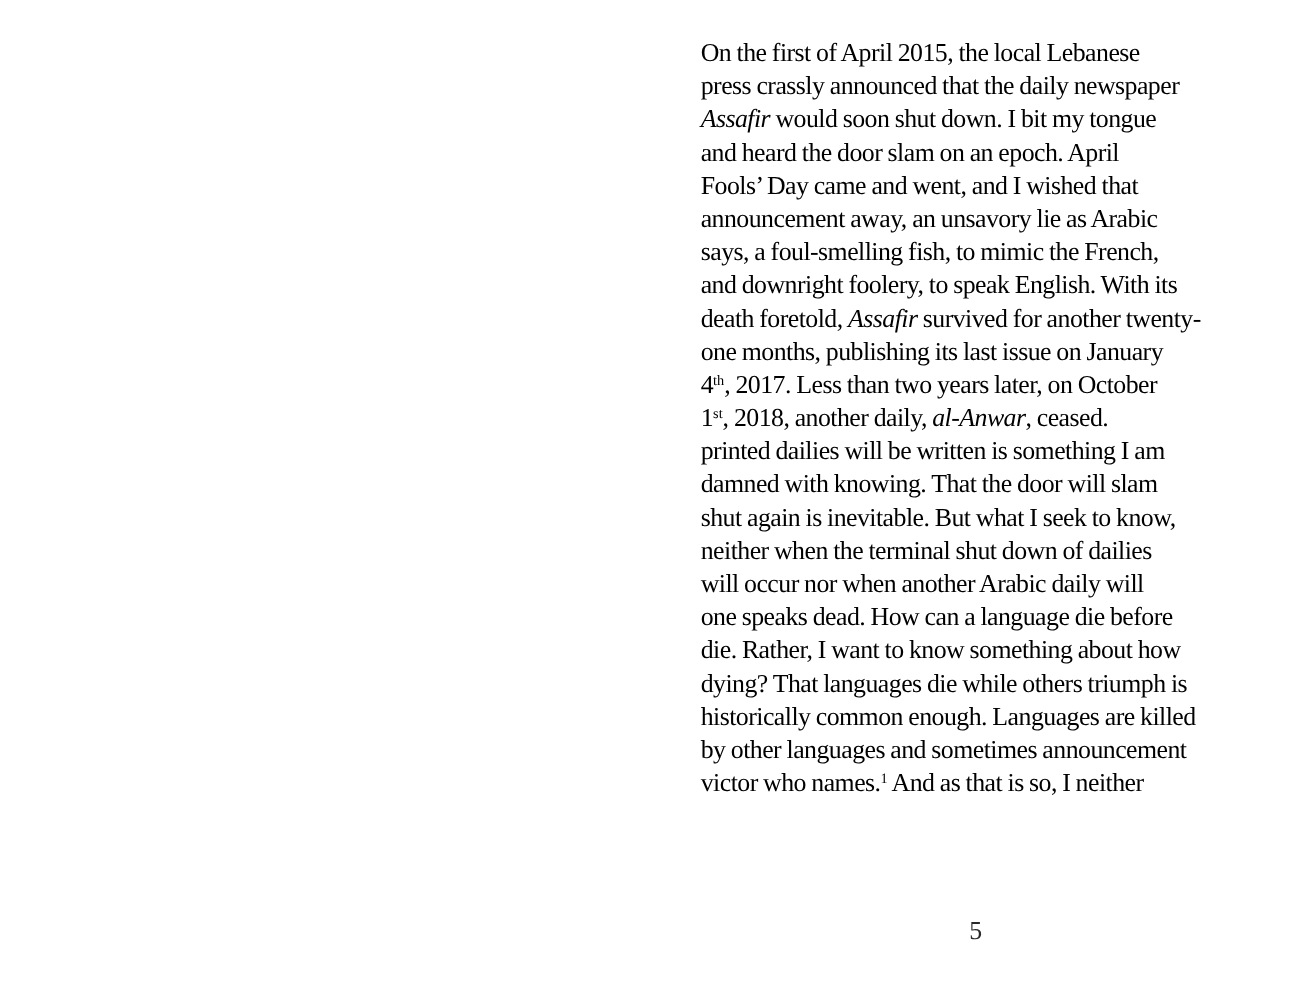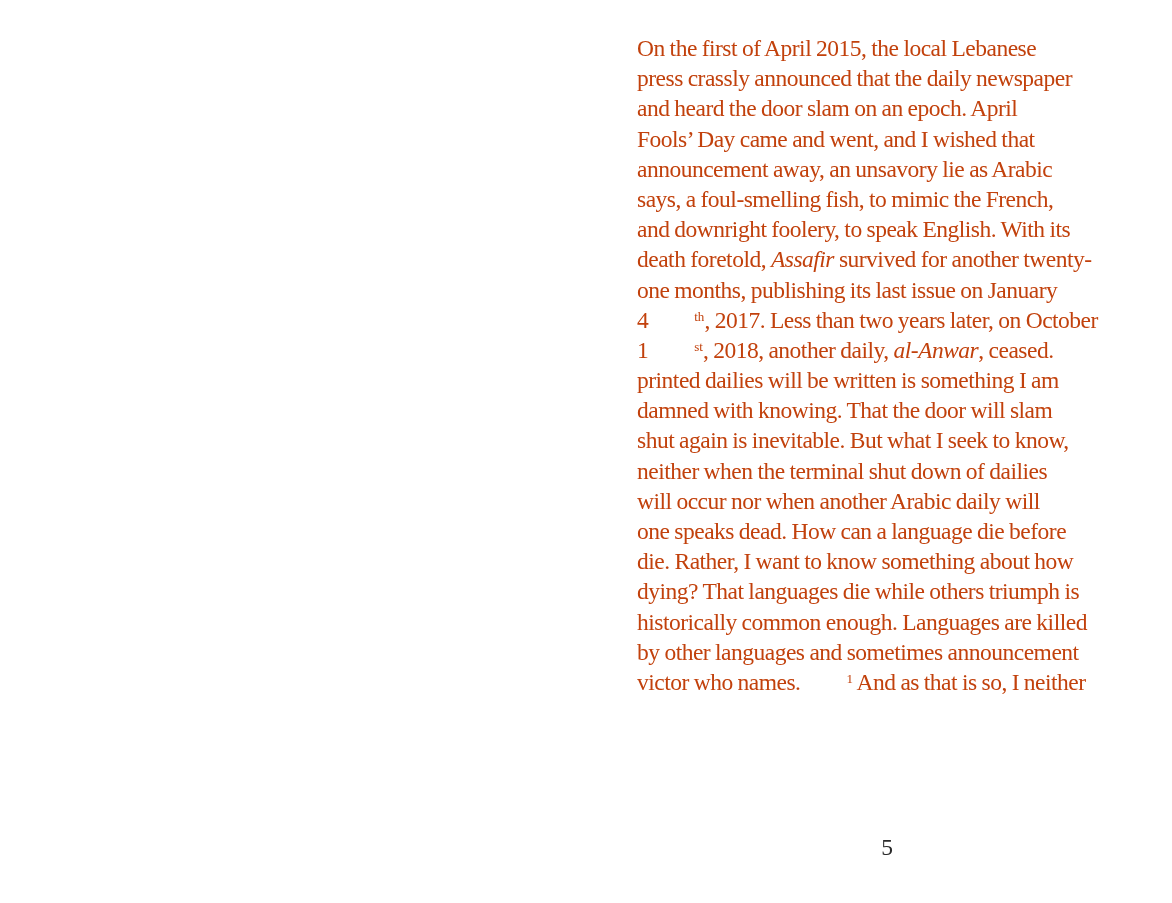--- a/index.html
+++ b/index.html
@@ -17,59 +17,59 @@
   .page {
     position: absolute;
     inset: 0;
     background: #ffffff;
   }
   .text-column {
     position: absolute;
     left: 637px;
     top: 33px;
     width: 510px;
-    color: #c2410c;
+    color: #000000;
     font-size: 23.5px;
     line-height: 30.2px;
     letter-spacing: -0.5px;
     word-spacing: -0.5px;
     text-align: left;
   }
   .line {
     white-space: nowrap;
     height: 30.2px;
   }
   .italic {
     font-style: italic;
   }
   .sup {
     font-size: 13px;
     vertical-align: 7px;
     letter-spacing: 0;
     line-height: 0;
-    padding-left: 46px;
   }
   .page-number {
     position: absolute;
     left: 637px;
     top: 832px;
     width: 500px;
     text-align: center;
     color: #2a2a2a;
     font-size: 23.5px;
     line-height: 30px;
   }
 </style>
 </head>
 <body>
 
 <div class="page">
   <div class="text-column">
       <div class="line"><span>On the first of April 2015, the local Lebanese</span></div>
       <div class="line"><span>press crassly announced that the daily newspaper</span></div>
+      <div class="line"><span class="italic">Assafir</span><span> would soon shut down. I bit my tongue</span></div>
       <div class="line"><span>and heard the door slam on an epoch. April</span></div>
       <div class="line"><span>Fools’ Day came and went, and I wished that</span></div>
       <div class="line"><span>announcement away, an unsavory lie as Arabic</span></div>
       <div class="line"><span>says, a foul-smelling fish, to mimic the French,</span></div>
       <div class="line"><span>and downright foolery, to speak English. With its</span></div>
       <div class="line"><span>death foretold, </span><span class="italic">Assafir</span><span> survived for another twenty-</span></div>
       <div class="line"><span>one months, publishing its last issue on January</span></div>
       <div class="line"><span>4</span><span class="sup">th</span><span>, 2017. Less than two years later, on October</span></div>
       <div class="line"><span>1</span><span class="sup">st</span><span>, 2018, another daily, </span><span class="italic">al-Anwar</span><span>, ceased.</span></div>
       <div class="line"><span>printed dailies will be written is something I am</span></div>

